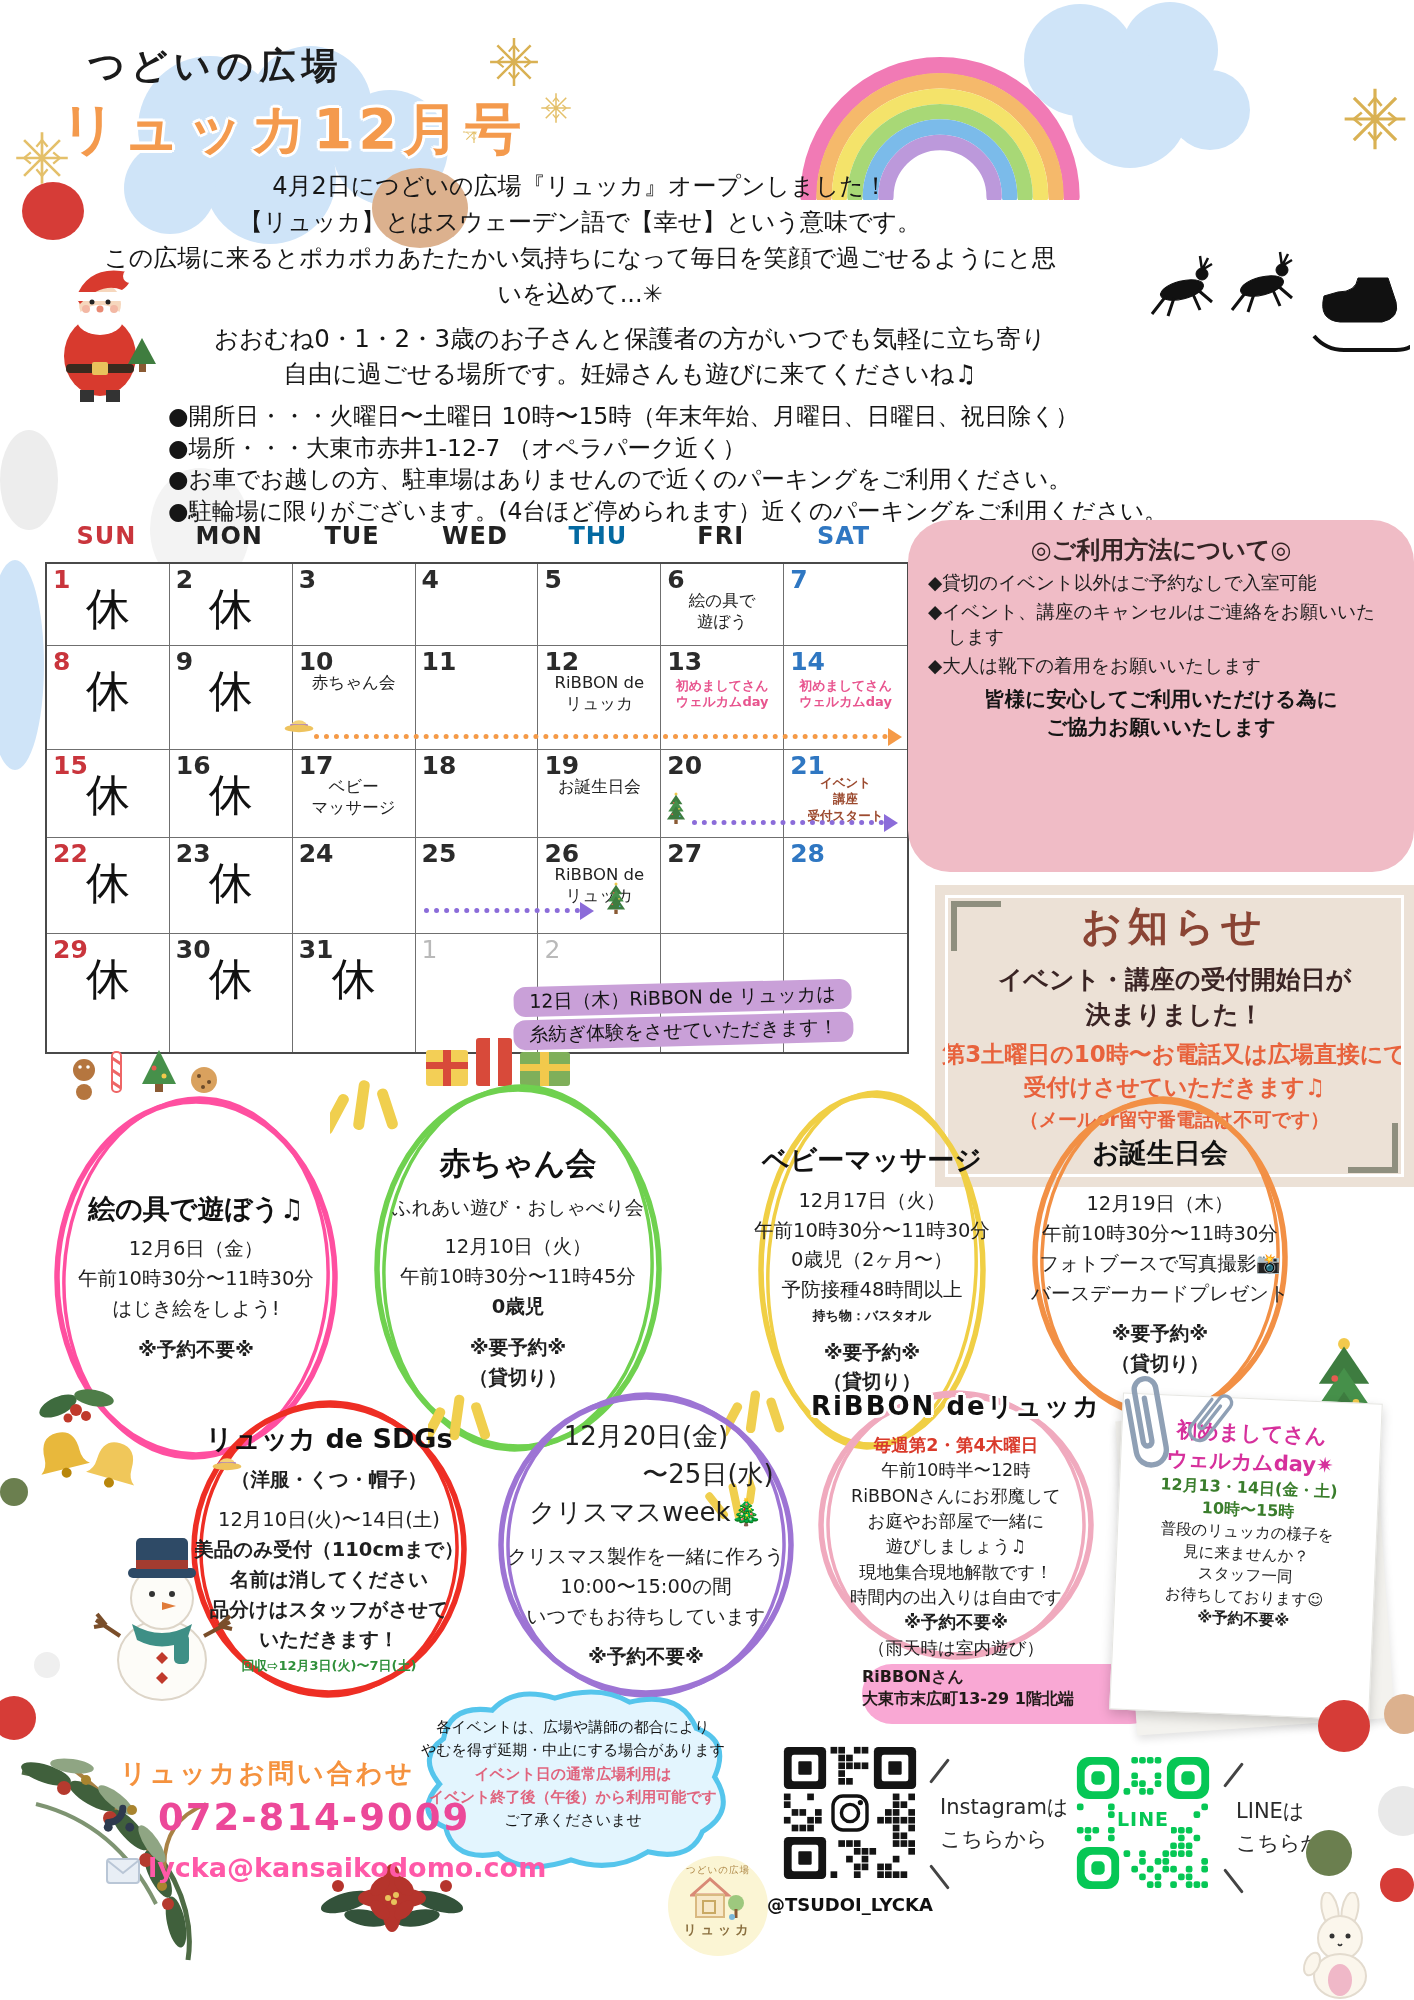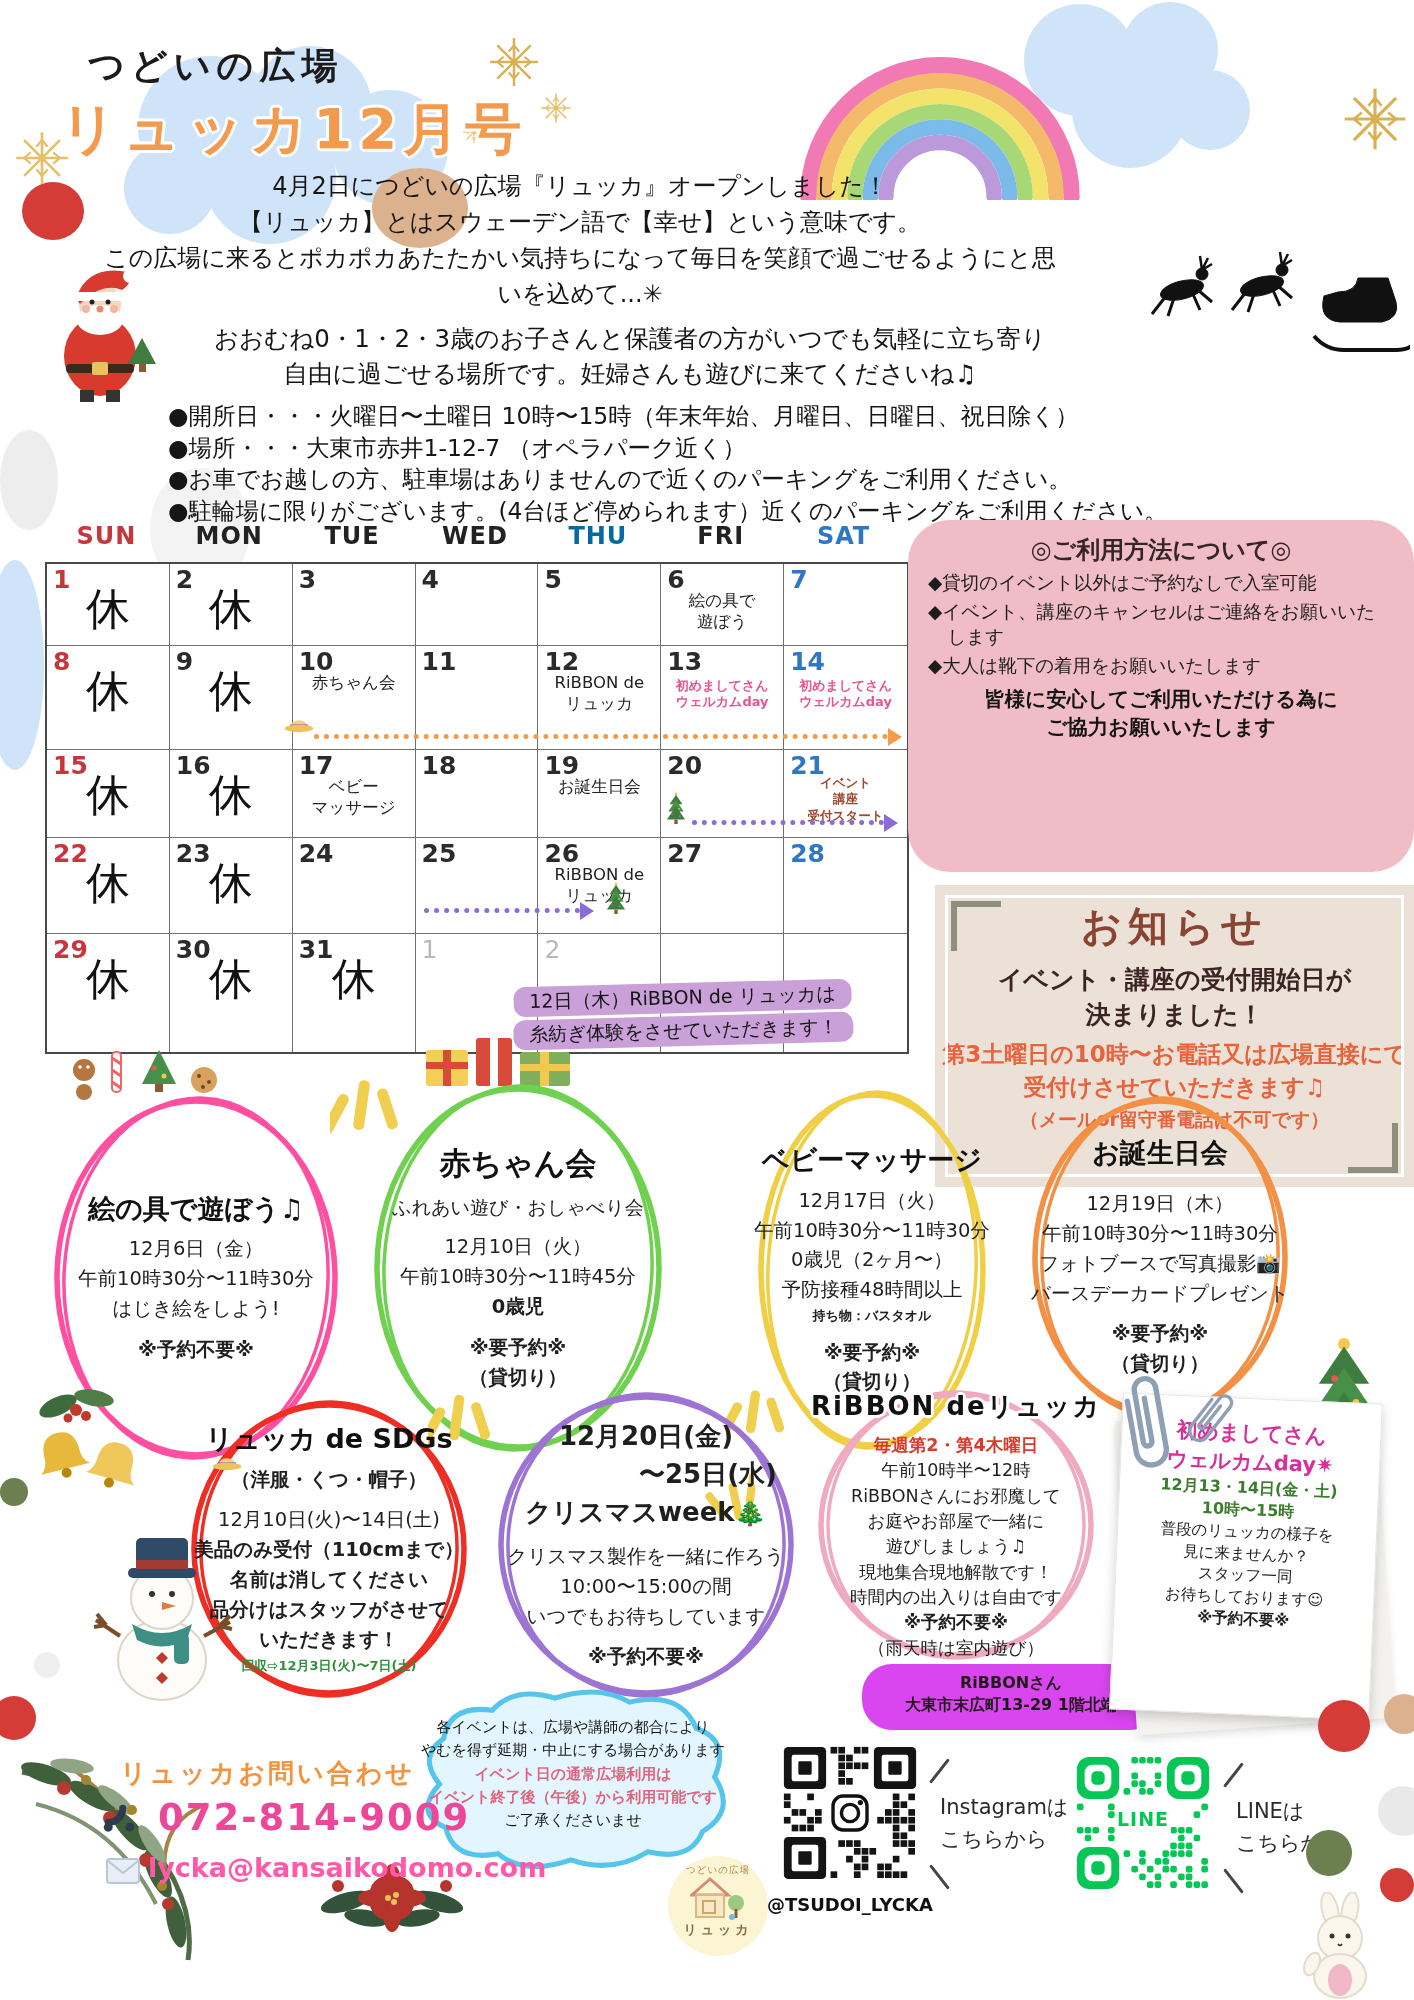--- a/index.html
+++ b/index.html
@@ -54,38 +54,38 @@
   .ring{position:absolute;inset:0;width:100%;height:100%;overflow:visible;}
   .ev-body{position:absolute;inset:0;display:flex;flex-direction:column;align-items:center;justify-content:center;text-align:center;}
   .ev-title{margin:0 0 8px;font-size:27px;font-weight:800;color:#111;white-space:nowrap;}
   .ev-lines{display:flex;flex-direction:column;align-items:center;}
   .ev-lines p{margin:2.5px 0;font-size:19.5px;line-height:1.28;color:#1f1f1f;white-space:nowrap;}
   .ev-lines p.b{font-weight:700;}
   .ev-lines p.gap{margin-top:13px;}
   .ev-lines p.sm{font-size:13px;}
   .ev-lines p.sm2{font-size:17px;}
   .ev-lines p.sub{font-size:19px;}
-  .ev-lines p.xl{font-size:26px;font-weight:700;}
+  .ev-lines p.xl{font-size:26px;font-weight:400;}
   .ev-lines p.ind{transform:translateX(62px);}
   .ev-lines p.red{color:#d93a2b;}
   .ev-lines p.grn{color:#2f8f3a;}
   .ev-lines p.grn2{color:#3a7d2c;}
   .ev-lines p.mag{color:#d6309c;}
   .ev-lines p.lg{font-size:21px;}
   [data-event="1"] .ev-title{font-size:31px;}
   [data-event="6"] .ev-title{letter-spacing:2px;font-size:26px;
     text-shadow:-2px -2px 0 #fff,2px -2px 0 #fff,-2px 2px 0 #fff,2px 2px 0 #fff,0 -3px 0 #fff,0 3px 0 #fff,-3px 0 0 #fff,3px 0 0 #fff;}
   [data-event="6"] .ev-lines p{font-size:17.5px;margin:1.5px 0;}
   .evcard{position:absolute;background:#fff;border:1px solid #e6e6e2;box-shadow:0 5px 12px rgba(0,0,0,.18);transform:rotate(2.5deg);}
   .evcard .ev-body{padding:20px 6px 10px;justify-content:flex-start;}
   .evcard .ev-lines p{font-size:15.5px;margin:1px 0;}
   .evcard .ev-lines p.lg{font-size:21px;}
   .evcard .ev-lines p.grn2{font-size:16px;}
   #card-back{left:1126px;top:1412px;width:258px;height:315px;background:#f3f2ee;transform:rotate(-4deg);box-shadow:0 4px 8px rgba(0,0,0,.12);}
-  #ribbon-pill{left:862px;top:1664px;width:298px;height:58px;background:#d946ef;border-radius:30px;text-align:center;padding-top:8px;}
+  #ribbon-pill{left:862px;top:1664px;width:298px;height:58px;background:#f9a8d4;border-radius:30px;padding-top:2px;}
   #ribbon-pill p{font-size:16px;font-weight:800;color:#201a18;line-height:1.4;}
   
   #cloud-text{left:420px;top:1716px;width:306px;text-align:center;font-size:15px;line-height:1.55;color:#161616;}
   #cloud-text p.pink{color:#e0647e;font-weight:700;}
   #contact-heading{left:120px;top:1756px;font-size:26px;font-weight:800;color:#f5923e;letter-spacing:3px;}
   #contact-phone{left:158px;top:1796px;font-size:37px;font-weight:800;color:#ec4899;letter-spacing:2px;}
   #contact-email{left:148px;top:1852px;font-size:27px;font-weight:800;color:#ff59a8;}
   .qrbox{position:absolute;}
   .qrbox svg{position:absolute;inset:0;}
   #insta-handle{left:760px;top:1894px;width:180px;text-align:center;font-size:18px;font-weight:800;color:#111;}

